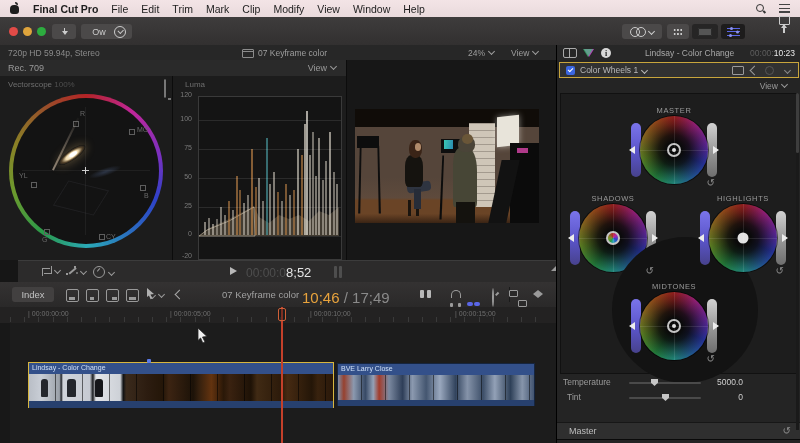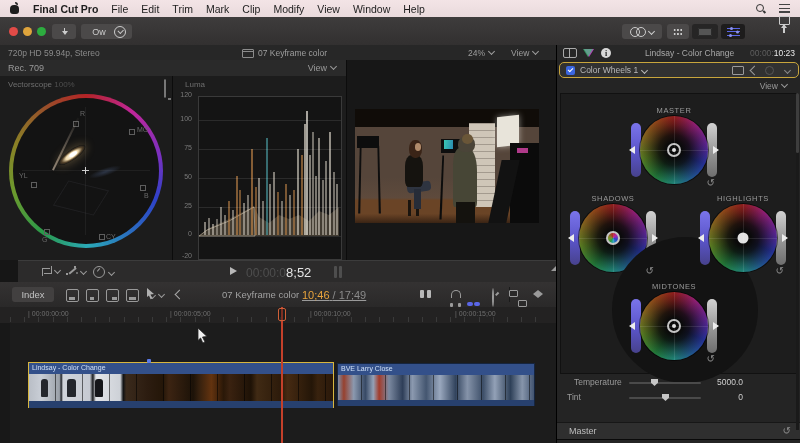--- a/index.html
+++ b/index.html
@@ -156,21 +156,21 @@
   .stripL{background:linear-gradient(90deg,#b9bec6 0%,#c9ced6 4%,#9aa0a8 10%,#23262c 10.6%,#d0d4da 11.2%,#c6cad2 20%,#1a1c20 21%,#e2e4e8 22%,#cdd1d7 30%,#101214 31%,#3a2a1c 32%,#2c1c10 39%,#241608 44%,#3c2412 46%,#1c1208 54%,#35200e 56%,#63330f 60%,#2a1808 64%,#3a2210 66%,#1e1206 73%,#402a14 75%,#2c1a0a 83%,#462a12 85%,#241608 93%,#38220e 95%,#2a180a 100%);}
   .stripB{background:linear-gradient(90deg,#7d8ba1 0%,#97412f 3%,#8b99af 8%,#384a66 14%,#93a1b7 18%,#a23c2c 21%,#7b89a0 26%,#2e3e58 33%,#8b99af 38%,#445670 45%,#9aa8be 52%,#32445e 60%,#8593a9 66%,#3c4e68 74%,#93a1b7 80%,#2e4058 88%,#8795ab 94%,#425470 100%);}
   .frames{position:absolute;inset:0;background:repeating-linear-gradient(90deg,transparent 0 26px,rgba(0,0,0,.55) 26px 27px);}
   .fig{position:absolute;top:5px;width:7px;height:18px;border-radius:3px 3px 1px 1px;background:#23262c;}
   .playhead{position:absolute;left:281px;top:307px;width:1.5px;height:136px;background:#c4402a;z-index:30;}
   .ph-handle{position:absolute;left:278px;top:308px;width:6px;height:11px;border:1.3px solid #d06038;border-radius:2px;background:rgba(20,20,20,.4);z-index:31;}
   .kf{position:absolute;left:147px;top:359px;width:4px;height:4px;background:#5a7ae8;z-index:25;border-radius:1px;}
   .cursor{position:absolute;left:197px;top:328px;z-index:40;}
   
   .insp{position:absolute;left:556px;top:60px;width:244px;height:383px;background:#242424;border-left:1px solid #000;}
-  .fx-row{position:absolute;left:2px;top:2px;width:238px;height:14px;border:1px solid #c8a53c;border-radius:5px;background:#313131;display:flex;align-items:center;font-size:8.5px;color:#b8b8b8;}
+  .fx-row{position:absolute;left:2px;top:2px;width:238px;height:14px;border:1px solid #c8a53c;border-radius:0;background:#313131;display:flex;align-items:center;font-size:8.5px;color:#b8b8b8;}
   .cb{width:9px;height:9px;border-radius:2px;background:#3a66e0;position:relative;margin:0 5px 0 6px;}
   .cb::after{content:"";position:absolute;left:2px;top:2px;width:4px;height:2px;border-left:1.3px solid #fff;border-bottom:1.3px solid #fff;transform:rotate(-45deg);}
   .icon-fxframe{width:10px;height:7px;border:1px solid #9a9a9a;border-radius:1px;}
   .icon-fxdia{width:6px;height:6px;border-left:1.6px solid #9a9a9a;border-bottom:1.6px solid #9a9a9a;transform:rotate(45deg);}
   .dimdot{width:7px;height:7px;border:1.2px solid #555;border-radius:50%;}
   .view-row{position:absolute;left:0;top:18px;width:244px;height:14px;font-size:8.5px;color:#9a9a9a;}
   .wpanel{position:absolute;left:3px;top:33px;width:237px;height:279px;background:#1d1d1d;border:1px solid #111;}
   .wlabel{position:absolute;font-size:7.5px;letter-spacing:.6px;color:#9a9a9a;text-align:center;width:80px;}
   .wheelwrap{position:absolute;width:86px;height:68px;}
   .wcircle{position:absolute;left:9px;top:0;width:68px;height:68px;border-radius:50%;
@@ -427,21 +427,21 @@
       <span class="chv"></span>
     </span>
     <span class="abs flexrow" style="left:146px;top:6px;">
       <svg width="9" height="12" viewBox="0 0 9 12">
           <path d="M1,0 L8,6 L4.5,6.6 L6.2,10.5 L4.6,11.2 L3,7.4 L1,9 Z" fill="#b0b0b0"></path>
         </svg>
       <span class="chv"></span>
     </span>
     <span class="icon-back abs" style="left:176px;top:9px;"></span>
     <span class="abs" style="left:222px;top:7px;font-size:9.5px;color:#a0a0a0;">07 Keyframe color</span>
-    <span class="abs" style="left:302px;top:7px;font-size:11px;text-decoration:underline;"><span style="color:#e8a33c;">10;46</span> <span style="color:#8a8a8a;">/ 17;49</span></span>
+    <span class="abs" style="left:302px;top:7px;font-size:15px;"><span style="color:#e8a33c;">10;46</span> <span style="color:#8a8a8a;">/ 17;49</span></span>
     <span class="icon-trim abs" style="left:420px;top:7px;"></span>
     <span class="icon-hp abs" style="left:450px;top:8px;"></span>
     <span class="abs" style="left:467px;top:10px;"><span class="pill"></span><span class="pill" style="margin-left:1px;"></span></span>
     <span class="icon-snap abs" style="left:492px;top:7px;"></span>
     <span class="abs" style="left:509px;top:5px;width:1px;height:15px;background:#1a1a1a;"></span>
     <span class="icon-dup abs" style="left:516px;top:8px;"></span>
     <span class="icon-bow abs" style="left:536px;top:8px;"></span>
   </div>
 
   <div class="ruler">
@@ -537,21 +537,21 @@
         <span class="sl l"></span>
         <span class="sl r"></span>
         <div class="wcircle">
             <span class="puck ringdot"></span>
           </div>
         <span class="wreset">↺</span>
       </div>
     </div>
 
     <div class="param" style="top:315px;">
-      <span class="abs" style="left:14px;top:2px;">Temperature</span>
+      <span class="abs" style="left:3px;top:2px;">Temperature</span>
       <span class="track">
           <span class="thumb" style="left:22px;"></span>
         </span>
       <span class="pval">5000.0</span>
     </div>
     <div class="param" style="top:330px;">
       <span class="abs" style="left:7px;top:2px;">Tint</span>
       <span class="track">
           <span class="thumb" style="left:33px;"></span>
         </span>

